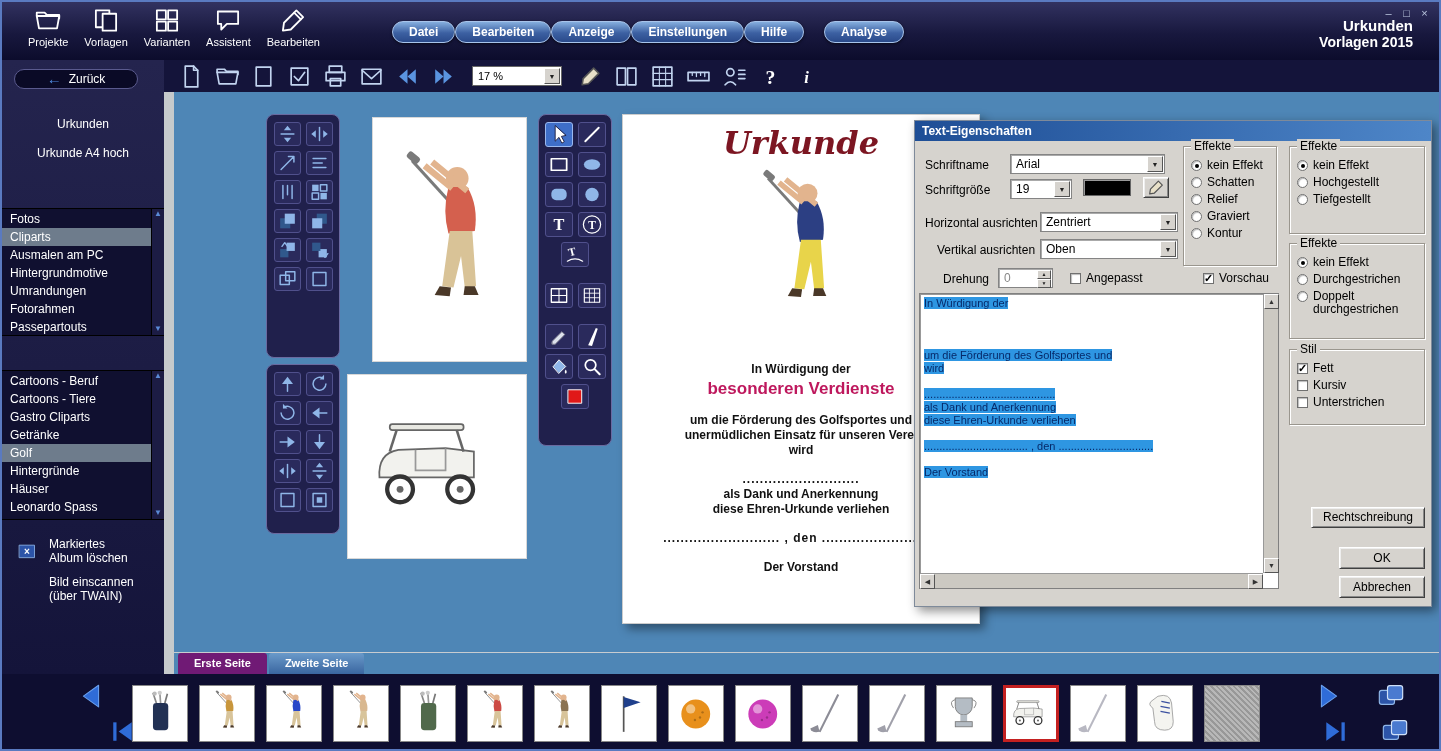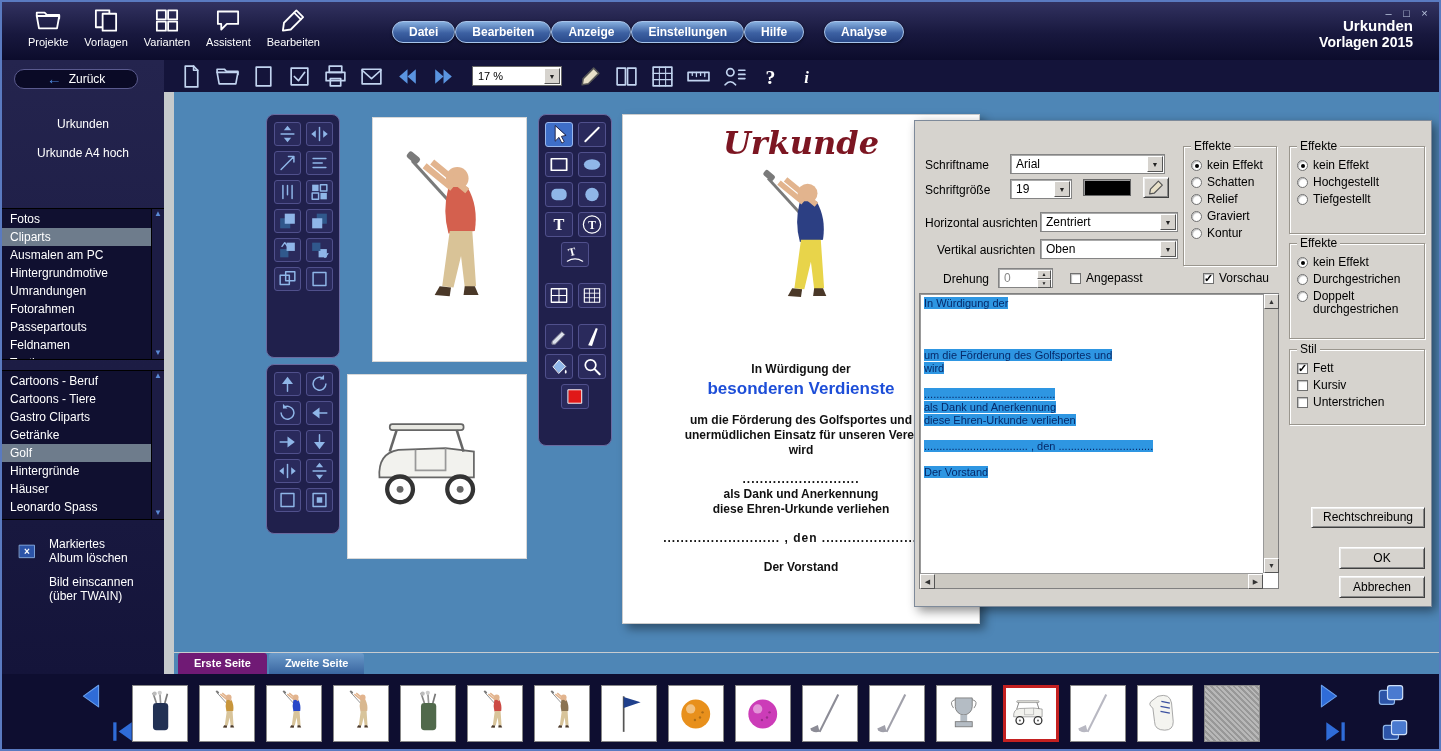--- a/index.html
+++ b/index.html
@@ -28,21 +28,21 @@
 #zoom-combo{width:90px;height:20px;background:#fff;border:1px solid #666;display:flex;align-items:center;font-size:11px;padding-left:5px;position:relative;margin:0 6px;color:#000;}
 #zoom-combo .carr{position:absolute;right:1px;top:1px;bottom:1px;width:16px;background:#d6d3ce;border:1px solid;border-color:#fff #555 #555 #fff;font-size:7px;display:flex;align-items:center;justify-content:center;color:#222;}
 
 
 #sidebar{position:absolute;left:0;top:58px;width:162px;height:614px;background:linear-gradient(180deg,#24244e,#14143a);color:#fff;}
 #back-btn{position:absolute;left:12px;top:9px;width:124px;height:20px;border-radius:10px;background:#0a0a26;border:1px solid #5a5a8e;color:#fff;font-size:12px;display:flex;align-items:center;justify-content:center;gap:7px;cursor:pointer;font-family:inherit;}
 #back-btn .arr{color:#4f8ade;font-weight:bold;font-size:15px;line-height:10px;}
 #location{position:absolute;left:0;top:42px;width:162px;text-align:center;font-size:12px;}
 #location div{margin-top:15px;}
 .listbox{position:absolute;left:0;width:162px;background:#101030;border-top:1px solid #000;border-bottom:1px solid #000;overflow:hidden;}
-#cat-list{top:148px;height:152px;}
+#cat-list{top:148px;height:128px;}
 #alb-list{top:310px;height:150px;}
 .list-inner{position:absolute;left:0;top:1px;right:13px;}
 .list-item{height:18px;line-height:18px;padding-left:8px;font-size:12px;white-space:nowrap;overflow:hidden;cursor:pointer;}
 .list-item.selected{background:#6e7c8c;}
 .scrollbar{position:absolute;right:0;top:0;bottom:0;width:13px;background:#1c1c44;border-left:1px solid #000;display:flex;flex-direction:column;justify-content:space-between;align-items:center;}
 .sb-btn{color:#5a8ad6;font-size:8px;height:11px;cursor:pointer;}
 #actions{position:absolute;left:0;top:472px;width:162px;}
 .action{display:flex;align-items:center;gap:9px;padding:5px 0 5px 12px;cursor:pointer;}
 .action .aicon{width:26px;height:20px;flex:none;}
 .action .atext{font-size:12px;line-height:14px;}
@@ -62,21 +62,21 @@
 .tool-btn{width:28px;height:25px;background:#2a2a5c;border:1px solid #50508c;border-radius:3px;display:flex;align-items:center;justify-content:center;cursor:pointer;}
 .tool-btn.selected{background:#3e6ec8;border-color:#9ab8ee;}
 .tool-spacer{width:100%;height:6px;}
 
 
 #certificate{position:absolute;left:448px;top:22px;width:358px;height:510px;background:#fff;border:1px solid #ccc;box-shadow:5px 5px 9px rgba(0,0,0,.4);text-align:center;overflow:hidden;}
 #cert-title{margin-top:10px;font-family:"DejaVu Serif",serif;font-weight:bold;font-style:italic;font-size:32px;line-height:36px;color:#7c1622;}
 #cert-golfer{width:118px;height:165px;margin:4px auto 0;}
 #cert-lines{margin-top:32px;}
 .cl{font-size:12px;font-weight:bold;color:#111;line-height:15px;}
-.cl.headline{font-size:17px;line-height:20px;color:#1d4ed8;margin-top:2px;}
+.cl.headline{font-size:17px;line-height:20px;color:#be185d;margin-top:2px;}
 .cl.dots{letter-spacing:1px;}
 .cl.gap{margin-top:14px;}
 
 
 #dialog{position:absolute;left:740px;top:28px;width:518px;height:487px;background:#d6d3ce;border:1px solid #7e8a9a;box-shadow:4px 4px 10px rgba(0,0,0,.45);font-size:12px;color:#000;}
 #dlg-title{height:20px;background:linear-gradient(90deg,#1e4e96,#4e86c8);color:#fff;font-weight:bold;font-size:12px;line-height:20px;padding-left:7px;}
 .dlg-label{position:absolute;font-size:12px;white-space:nowrap;}
 .combo{position:absolute;height:20px;background:#fff;border:1px solid #848484;box-shadow:inset 1px 1px 0 #aaa;line-height:18px;padding-left:5px;font-size:12px;}
 .combo .carr{position:absolute;right:1px;top:1px;bottom:1px;width:16px;background:#d6d3ce;border:1px solid;border-color:#fff #555 #555 #fff;text-align:center;font-size:7px;line-height:16px;color:#222;}
 #color-well{position:absolute;left:168px;top:58px;width:48px;height:17px;background:#000;border:1px solid #666;box-shadow:inset 1px 1px 0 #999;}
@@ -656,20 +656,21 @@
           <div class="cl normal">wird</div>
           <div class="cl dots gap">...........................</div>
           <div class="cl normal">als Dank und Anerkennung</div>
           <div class="cl normal">diese Ehren-Urkunde verliehen</div>
           <div class="cl dots gap">........................... , den ...........................</div>
           <div class="cl normal gap">Der Vorstand</div>
         </div>
     </div>
 
     <div id="dialog">
+      <div id="dlg-title">Text-Eigenschaften</div>
 
       <span class="dlg-label" style="left:10px;top:37px">Schriftname</span>
       <div class="combo" style="left:95px;top:33px;width:155px">
         <span>Arial</span>
         <span class="carr">▼</span>
       </div>
 
       <span class="dlg-label" style="left:10px;top:62px">Schriftgröße</span>
       <div class="combo" style="left:95px;top:58px;width:62px">
         <span>19</span>

